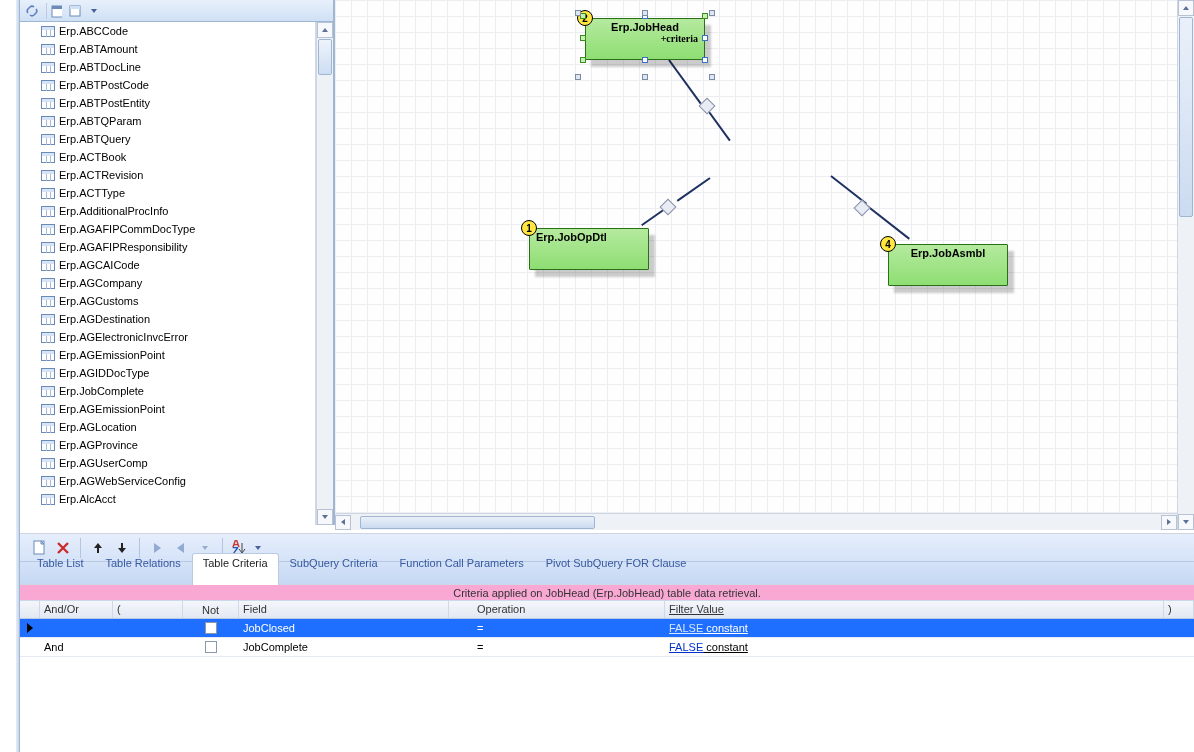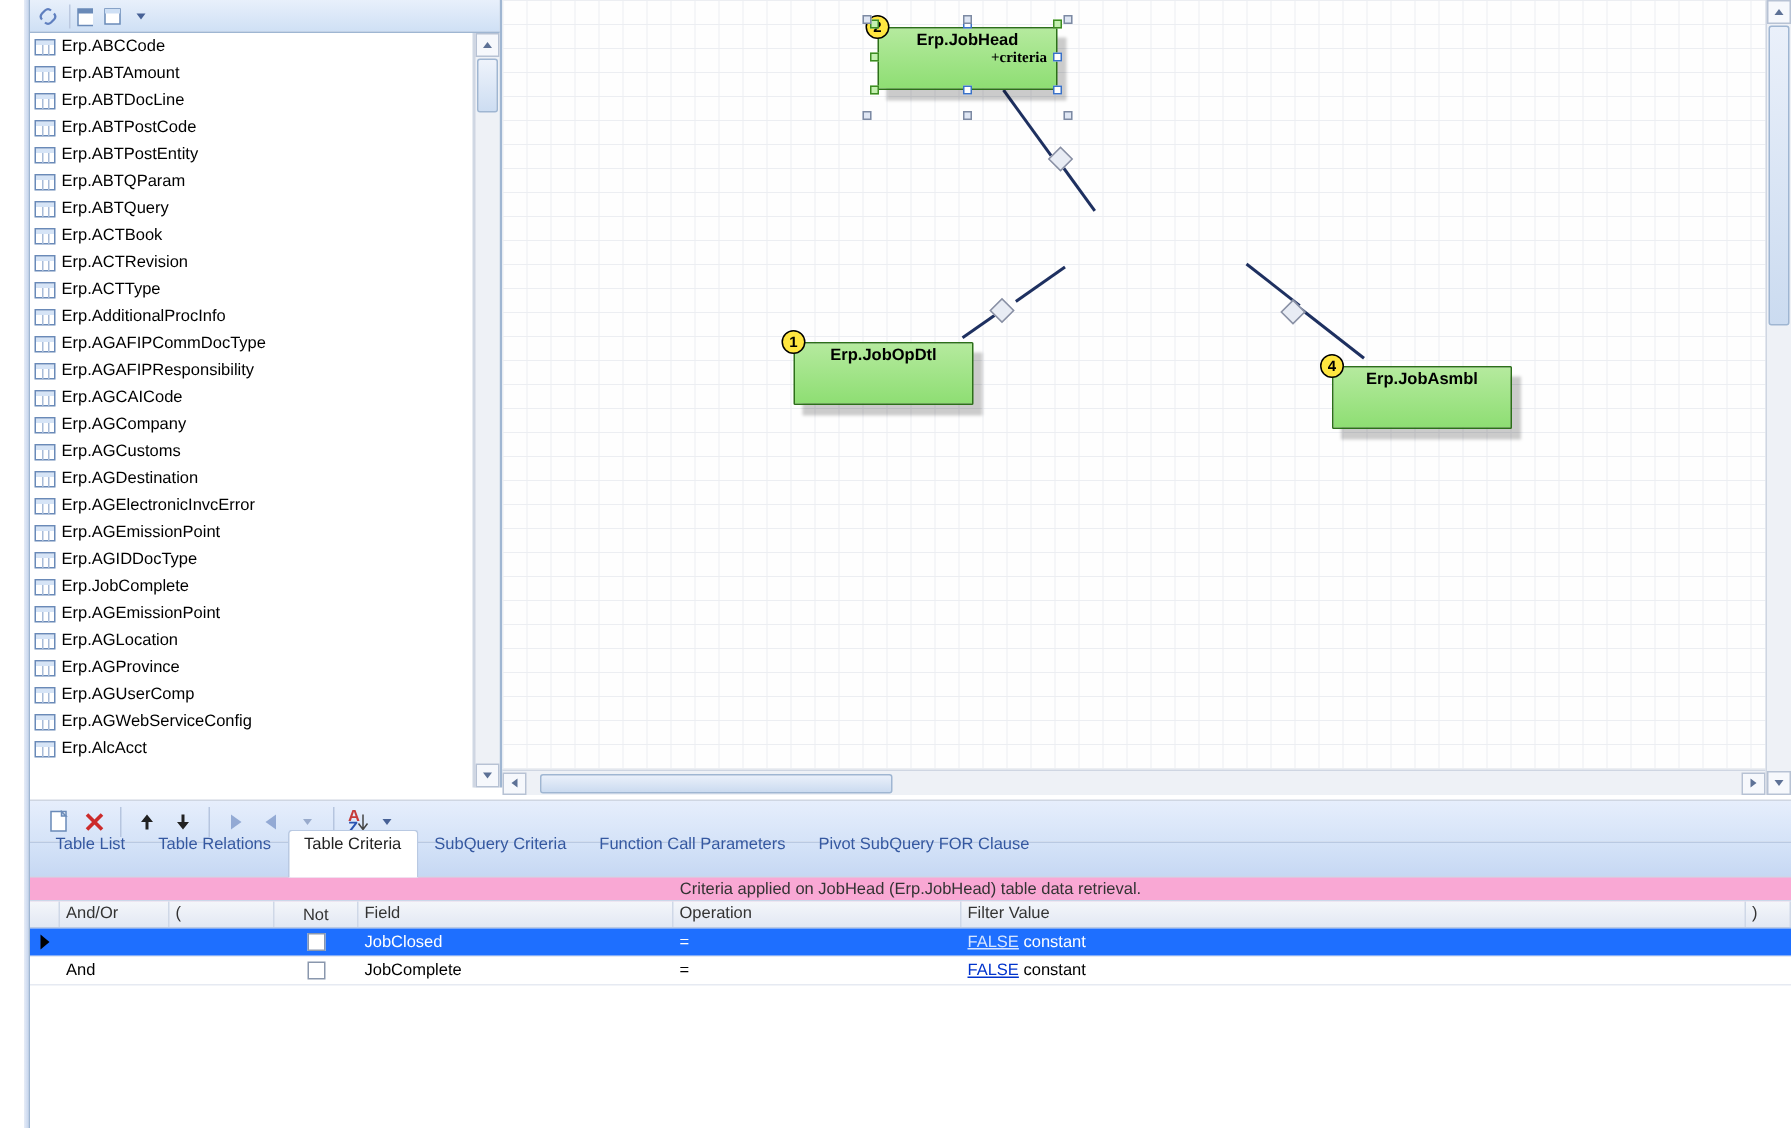--- a/index.html
+++ b/index.html
@@ -12,21 +12,21 @@
   position: absolute; left: 20px; top: 0; width: 315px; height: 525px;
   border-right: 2px solid #9fb6d2; background: #fff;
 }
 .left-toolbar {
   height: 22px; background: linear-gradient(#e8f0fb,#cfe0f5);
   border-bottom: 1px solid #9fb6d2; display: flex; align-items: center; gap: 6px; padding: 0 4px;
 }
 .left-toolbar .icon { width: 16px; height: 16px; display:inline-flex; align-items:center; justify-content:center; }
 .left-list { position:absolute; top:22px; bottom:0; left:0; right:17px; overflow:hidden; background:#fff; border-right:1px solid #d0d8e4;}
 .left-list-item {
-  height:18px; display:flex; align-items:center; gap:4px; padding-left:3px; cursor:pointer;
+  height:18px; display:flex; align-items:center; gap:4px; padding-left:21px; cursor:pointer;
 }
 .table-icon {
   width:14px; height:11px; position:relative; display:inline-block; flex-shrink:0;
   background: linear-gradient(to bottom,#d6e4f6 0 3px,#fff 3px 100%); border:1px solid #6a8ab8;
 }
 .table-icon::before { content:""; position:absolute; top:3px; left:33%; width:1px; height:7px; background:#a8bbd8; }
 .table-icon::after  { content:""; position:absolute; top:3px; left:66%; width:1px; height:7px; background:#a8bbd8; }
 .left-scrollbar {
   position:absolute; top:22px; bottom:0; right:0; width:17px; background:#eef1f6;
   border-left:1px solid #cfd6e2;
@@ -109,22 +109,22 @@
 .grid-head { height:18px; background:linear-gradient(#f4f6fa,#e2e8f3); border-bottom:1px solid #b9c9e2; }
 .grid-head .cell { border-right:1px solid #cfd8e7; padding:2px 4px; color:#333; }
 .grid-row { height:19px; border-bottom:1px solid #e6eaf2; align-items:center; }
 .grid-row.sel { background:#1e6fff; color:#fff; }
 .grid-row .cell { padding:2px 4px; border-right:1px solid transparent; }
 .cell.c-marker{width:20px; display:flex; align-items:center; justify-content:center;}
 .cell.c-andor{width:73px;}
 .cell.c-paren{width:70px;}
 .cell.c-not{width:56px; display:flex; align-items:center; justify-content:center;}
 .cell.c-field{width:210px;}
-.cell.c-op{width:192px;}
-.cell.c-fv{flex:1;}
+.cell.c-op{width:192px;margin-left:24px;}
+.cell.c-fv{flex:1;text-decoration:underline;}
 .cell.c-paren2{width:30px;}
 .chk { width:12px; height:12px; border:1px solid #8a97ad; background:#fff; display:inline-block;}
 .a-link { color:#0033cc; text-decoration:underline; }
 .grid-row.sel .a-link { color:#d7e6ff; }
 
 .row-marker { width:0; height:0; border-top:5px solid transparent; border-bottom:5px solid transparent; border-left:6px solid #000; }
 
 .left-edge-strip { position:absolute; left:0; top:0; width:20px; height:752px; background:#fff; }
 .left-edge-strip::before { content:""; position:absolute; right:0; top:0; bottom:0; width:3px; background:linear-gradient(to right,#e7edf7,#c7d6ef); border-right:1px solid #9fb6d2;}
 
@@ -314,21 +314,21 @@
         <div class="sel-handle g" style="left: 117px; top: -5px;"></div>
         <div class="sel-handle g" style="left: -5px; top: 17px;"></div>
         <div class="sel-handle" style="left: 117px; top: 17px;"></div>
         <div class="sel-handle g" style="left: -5px; top: 39px;"></div>
         <div class="sel-handle" style="left: 57px; top: 39px;"></div>
         <div class="sel-handle" style="left: 117px; top: 39px;"></div>
       </div>
       <div class="node" style="left: 194px; top: 228px;">
         <div class="shadow"></div>
         <div class="body">
-          <div style="text-align: center;">Erp.JobOpDtl</div>
+          <div style="">Erp.JobOpDtl</div>
         </div>
         <div class="num">1</div>
       </div>
       <div class="node" style="left: 553px; top: 244px;">
         <div class="shadow"></div>
         <div class="body">
           <div style="text-align: center;">Erp.JobAsmbl</div>
         </div>
         <div class="num">4</div>
       </div>

